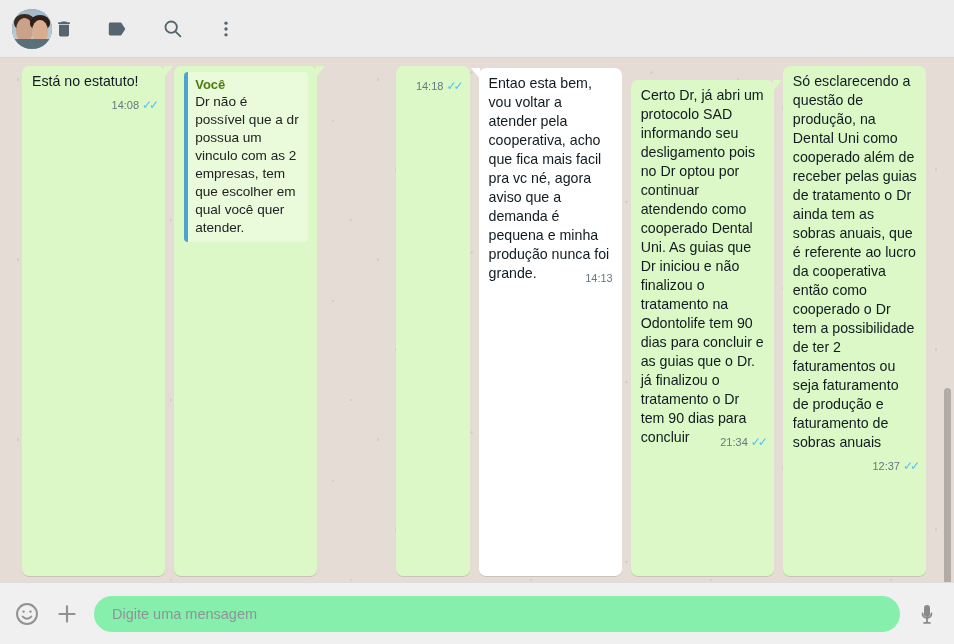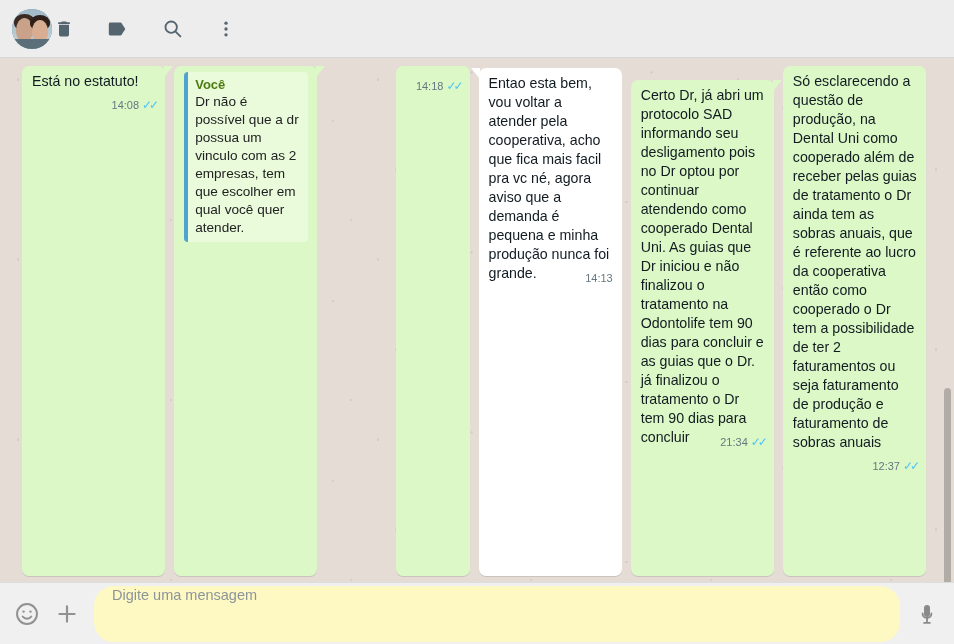--- a/index.html
+++ b/index.html
@@ -233,25 +233,25 @@
   }
   .cicon {
     width: 26px; height: 26px;
     display: flex; align-items: center; justify-content: center;
     color: #919191;
     cursor: pointer;
     flex: 0 0 auto;
   }
   .input-wrap {
     flex: 1 1 auto;
-    height: 56px;
-    background: #fef9c3;
+    height: 36px;
+    background: #86efac;
     border-radius: 20px;
     display: flex;
-    align-items: flex-start;
+    align-items: center;
     padding: 0 16px;
   }
   .input-wrap input {
     border: none;
     outline: none;
     width: 100%;
     font-size: 14.5px;
     font-family: "Liberation Sans", sans-serif;
     color: #3b4a54;
     background: transparent;

